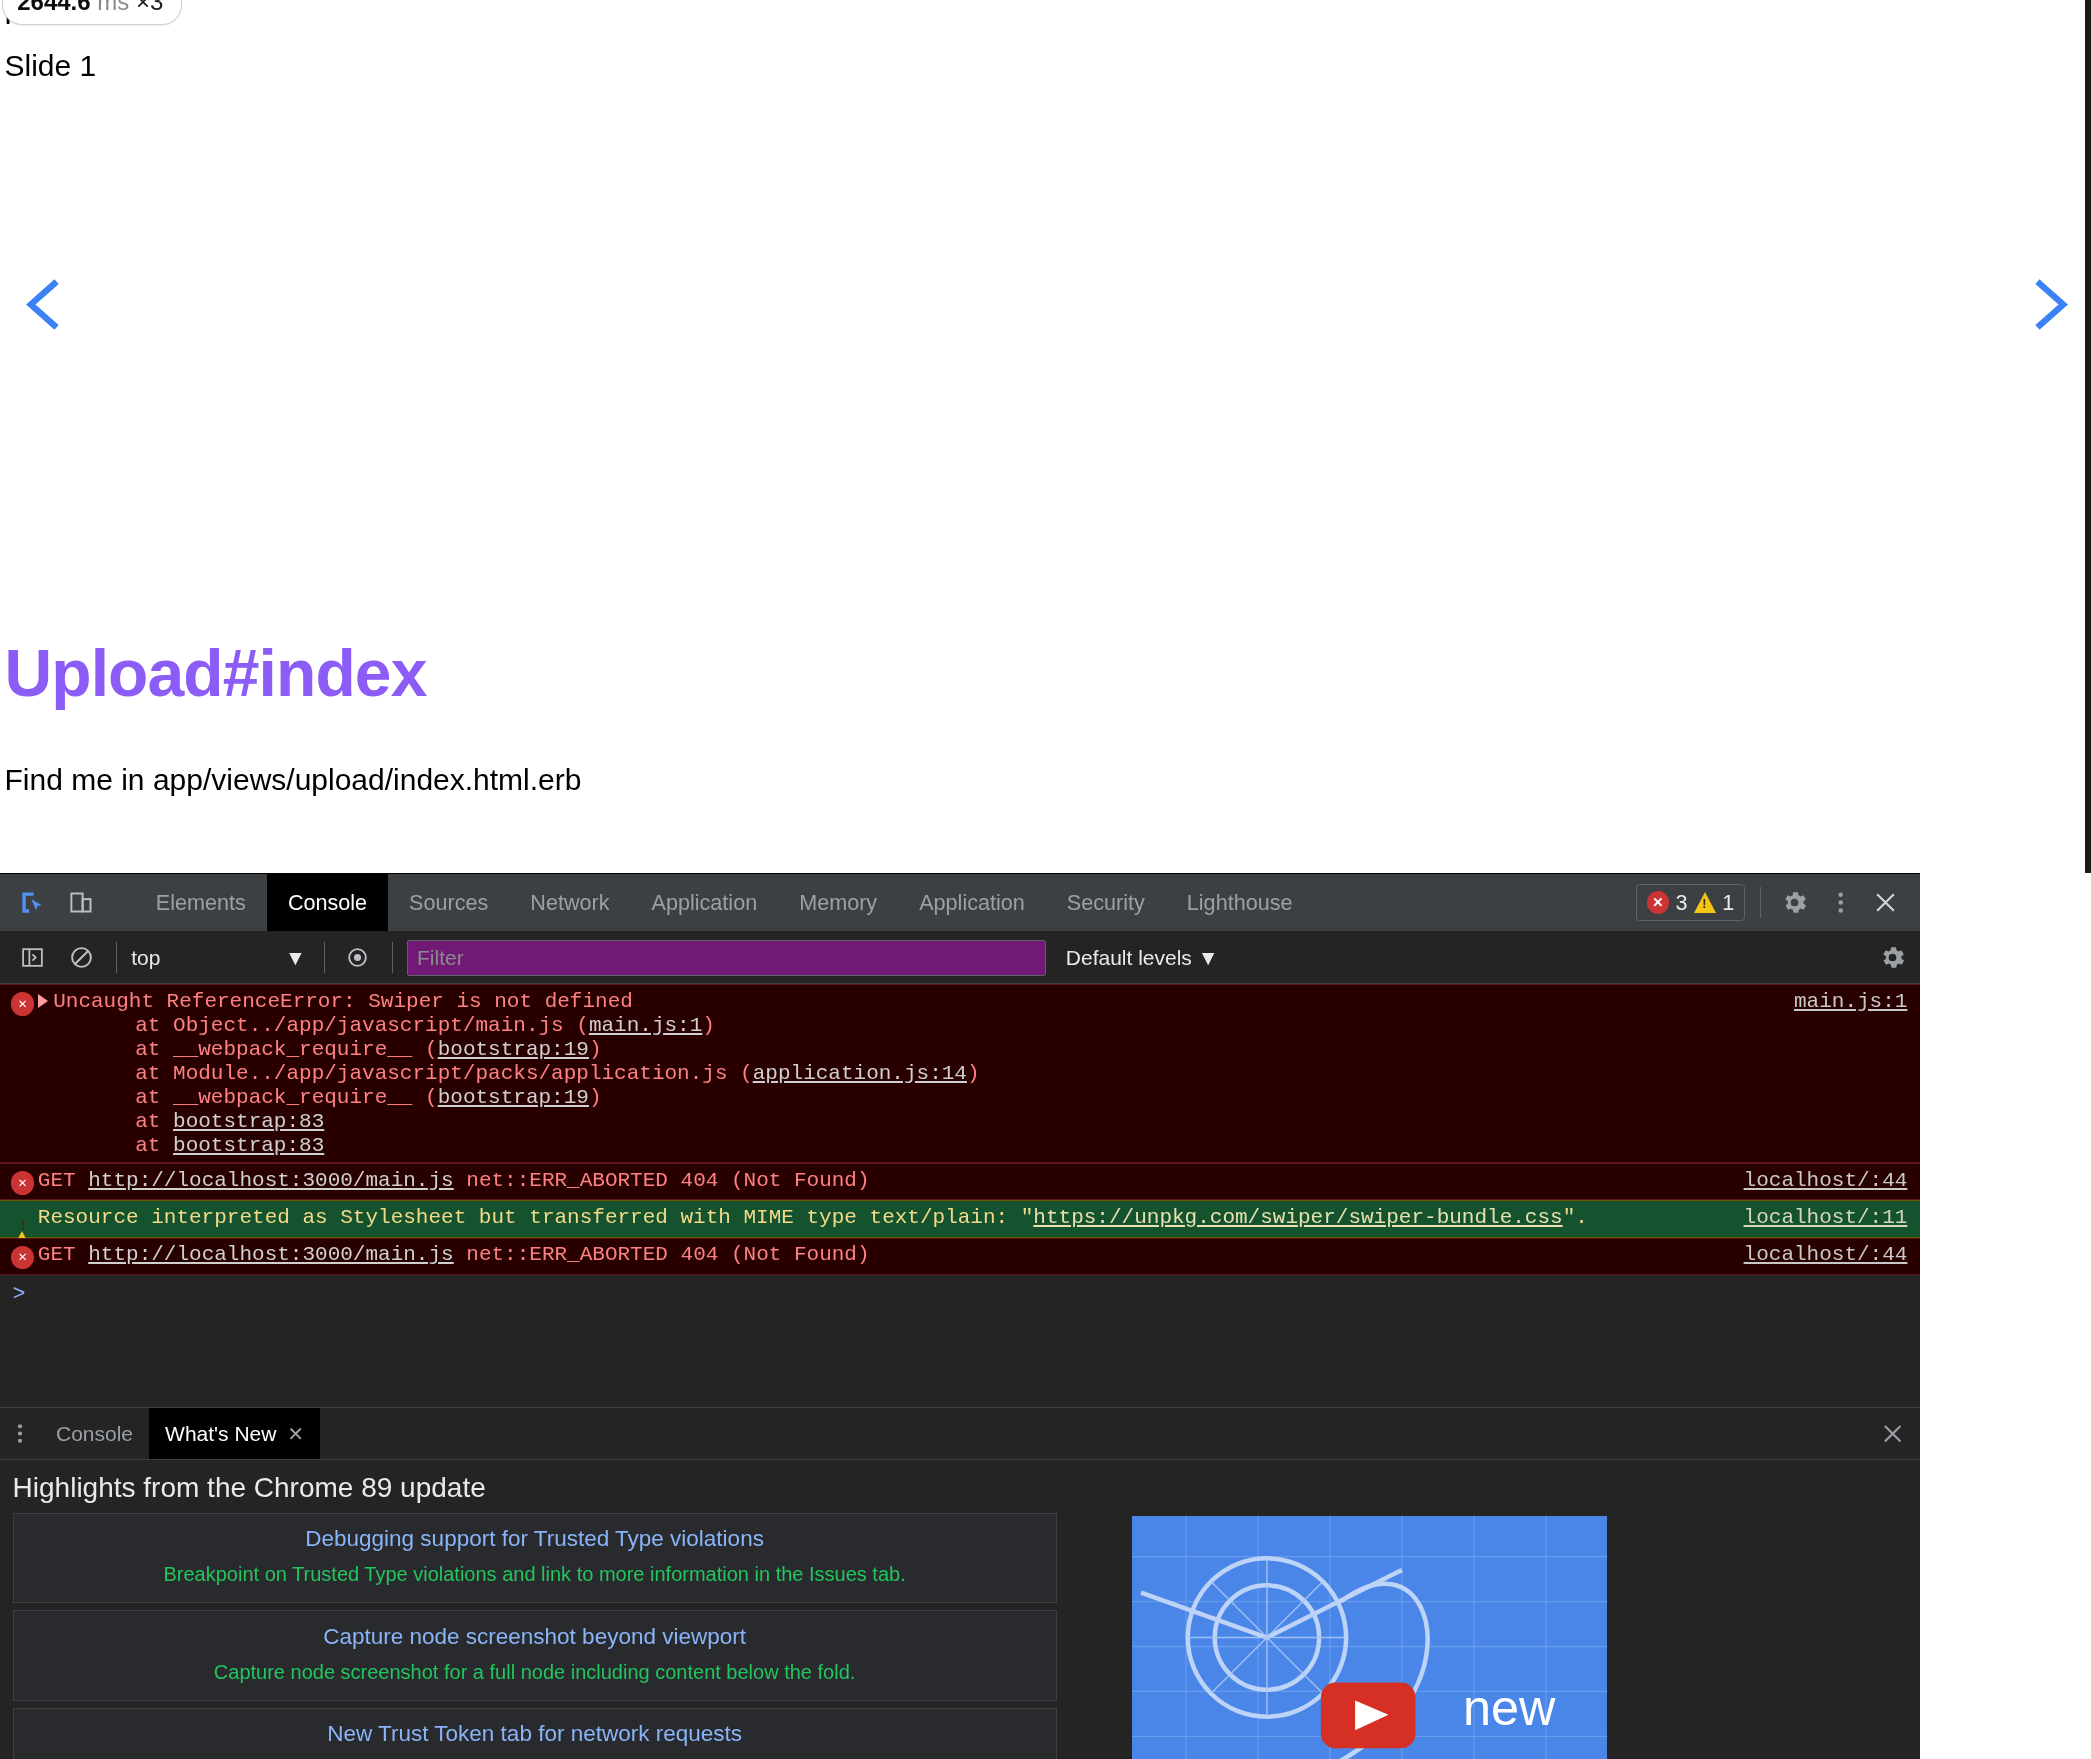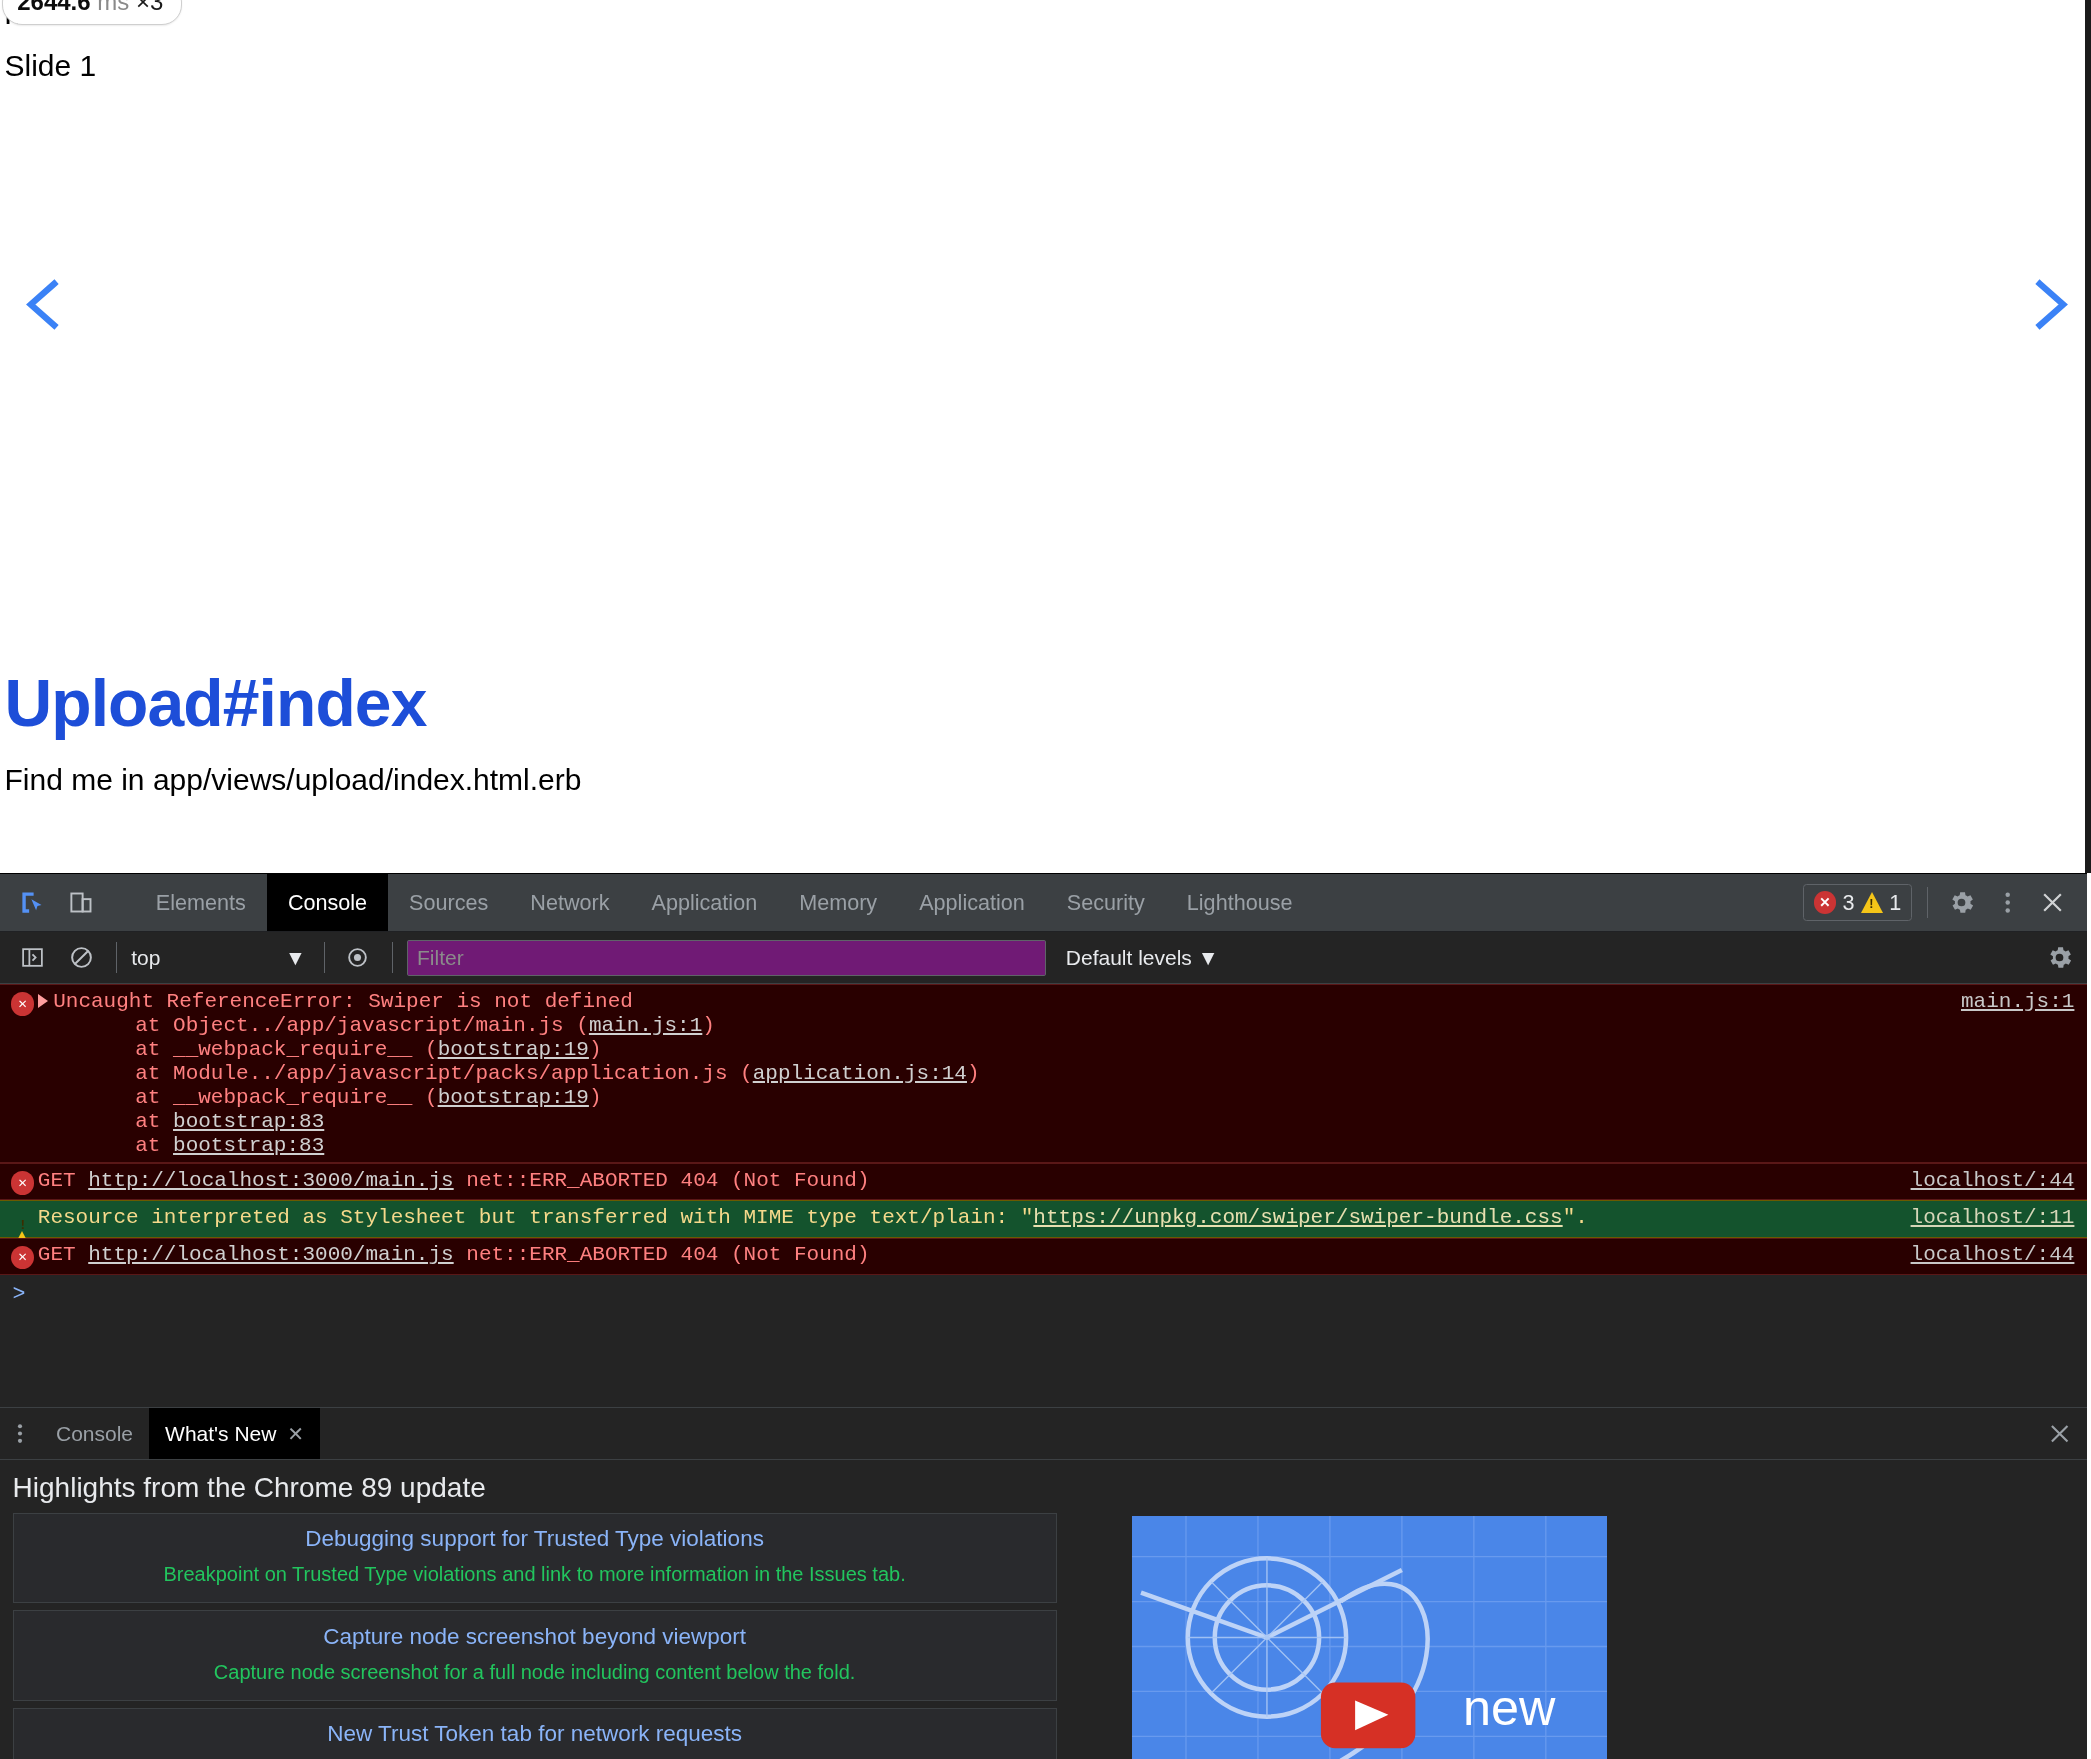--- a/index.html
+++ b/index.html
@@ -37,33 +37,33 @@
 
   .swiper-nav {
     position: absolute; top: 273px;
     width: 63px; height: 63px; cursor: pointer;
   }
   .swiper-nav.prev { left: 10.8px; }
   .swiper-nav.next { right: 9px; }
   .swiper-nav svg { width: 63px; height: 63px; display: block; }
 
   .page-heading {
-    position: absolute; left: 4.5px; top: 665px;
-    font-size: 66px; font-weight: bold; color: #1d4ed8;
+    position: absolute; left: 4.5px; top: 635px;
+    font-size: 66px; font-weight: bold; color: #8b5cf6;
     letter-spacing: -0.9px;
   }
   .page-sub {
     position: absolute; left: 4.5px; top: 763px;
     font-size: 30px; color: #000;
   }
 
   
   .devtools {
     position: absolute; left: 0; top: 873px;
-    width: 2087px; height: 887px;
+    width: 1920px; height: 887px;
     background: #242424; color: #e8eaed;
     border-top: 0.9px solid #000;
     display: flex; flex-direction: column;
   }
 
   
   .dt-tabbar {
     height: 58px; background: #3c4043;
     display: flex; align-items: stretch;
     border-bottom: 0.9px solid #202124; flex: none;

